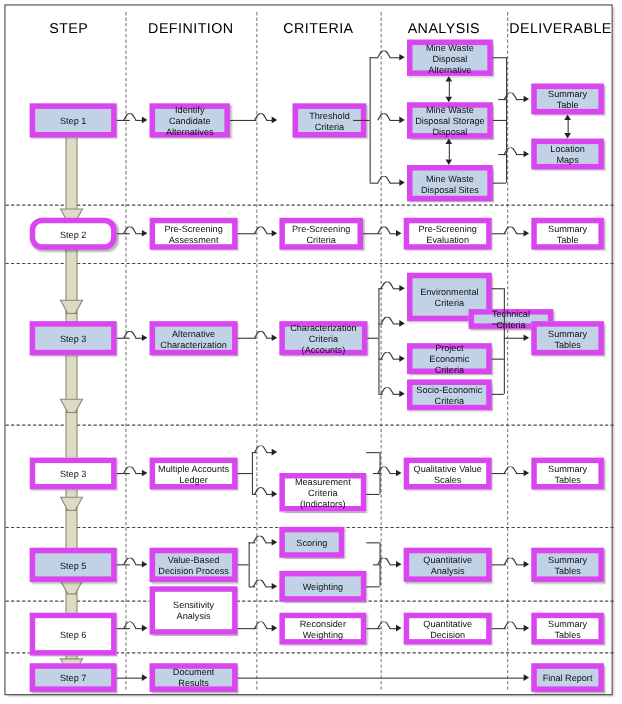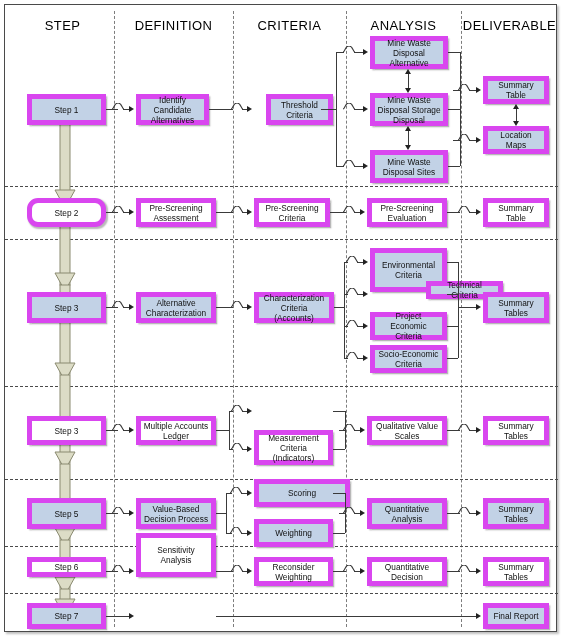--- a/index.html
+++ b/index.html
@@ -442,21 +442,21 @@
   </svg>
   <div class="hline" style="left:236px;top:488px;width:7px;"></div>
   <div class="arrow" style="left:242px;top:484.6px;"></div>
 
   <svg class="hop" width="12" height="12" style="left:225px;top:522px;">
     <path d="M0,6 C2,6 2,0 6,0 C10,0 10,6 12,6" fill="none" stroke="#3a3a3a" stroke-width="1.1"></path>
   </svg>
   <div class="hline" style="left:236px;top:528px;width:7px;"></div>
   <div class="arrow" style="left:242px;top:524.6px;"></div>
 
-  <div class="box blue" style="left:249px;top:474px;width:96px;height:28px;">
+  <div class="box blue" style="left:249px;top:474px;width:59px;height:28px;">
     <span>Scoring</span>
   </div>
   <div class="box blue" style="left:249px;top:514px;width:79px;height:28px;">
     <span>Weighting</span>
   </div>
 
   <div class="hline" style="left:328px;top:488px;width:12px;"></div>
   <div class="hline" style="left:328px;top:528px;width:12px;"></div>
   <div class="vline" style="left:340px;top:488px;height:40px;"></div>
   <div class="hline" style="left:334px;top:508px;width:7px;"></div>
@@ -476,21 +476,21 @@
   <svg class="hop" width="12" height="12" style="left:453px;top:502px;">
     <path d="M0,6 C2,6 2,0 6,0 C10,0 10,6 12,6" fill="none" stroke="#3a3a3a" stroke-width="1.1"></path>
   </svg>
   <div class="hline" style="left:464px;top:508px;width:8px;"></div>
   <div class="arrow" style="left:471px;top:504.6px;"></div>
 
   <div class="box blue" style="left:478px;top:493px;width:66px;height:31px;">
     <span>Summary Tables</span>
   </div>
 
-  <div class="box" style="left:22px;top:552px;width:79px;height:20px;">
+  <div class="box" style="left:22px;top:552px;width:79px;height:39px;">
     <span>Step 6</span>
   </div>
   <div class="hline" style="left:101px;top:566px;width:12px;"></div>
   <svg class="hop" width="12" height="12" style="left:107px;top:560px;">
     <path d="M0,6 C2,6 2,0 6,0 C10,0 10,6 12,6" fill="none" stroke="#3a3a3a" stroke-width="1.1"></path>
   </svg>
   <div class="hline" style="left:118px;top:566px;width:7px;"></div>
   <div class="arrow" style="left:124px;top:562.6px;"></div>
 
   <div class="box" style="left:131px;top:528px;width:80px;height:44px;">
@@ -535,20 +535,23 @@
   <div class="box" style="left:478px;top:552px;width:66px;height:29px;">
     <span>Summary Tables</span>
   </div>
 
   <div class="box blue" style="left:22px;top:598px;width:79px;height:26px;">
     <span>Step 7</span>
   </div>
   <div class="hline" style="left:101px;top:611px;width:24px;"></div>
   <div class="arrow" style="left:124px;top:607.6px;"></div>
 
+  <div class="box blue" style="left:131px;top:598px;width:80px;height:26px;">
+    <span>Document Results</span>
+  </div>
   <div class="hline" style="left:211px;top:611px;width:261px;"></div>
   <div class="arrow" style="left:471px;top:607.6px;"></div>
 
   <div class="box blue" style="left:478px;top:598px;width:66px;height:26px;">
     <span>Final Report</span>
   </div>
 
 </div>
 
 </body></html>

